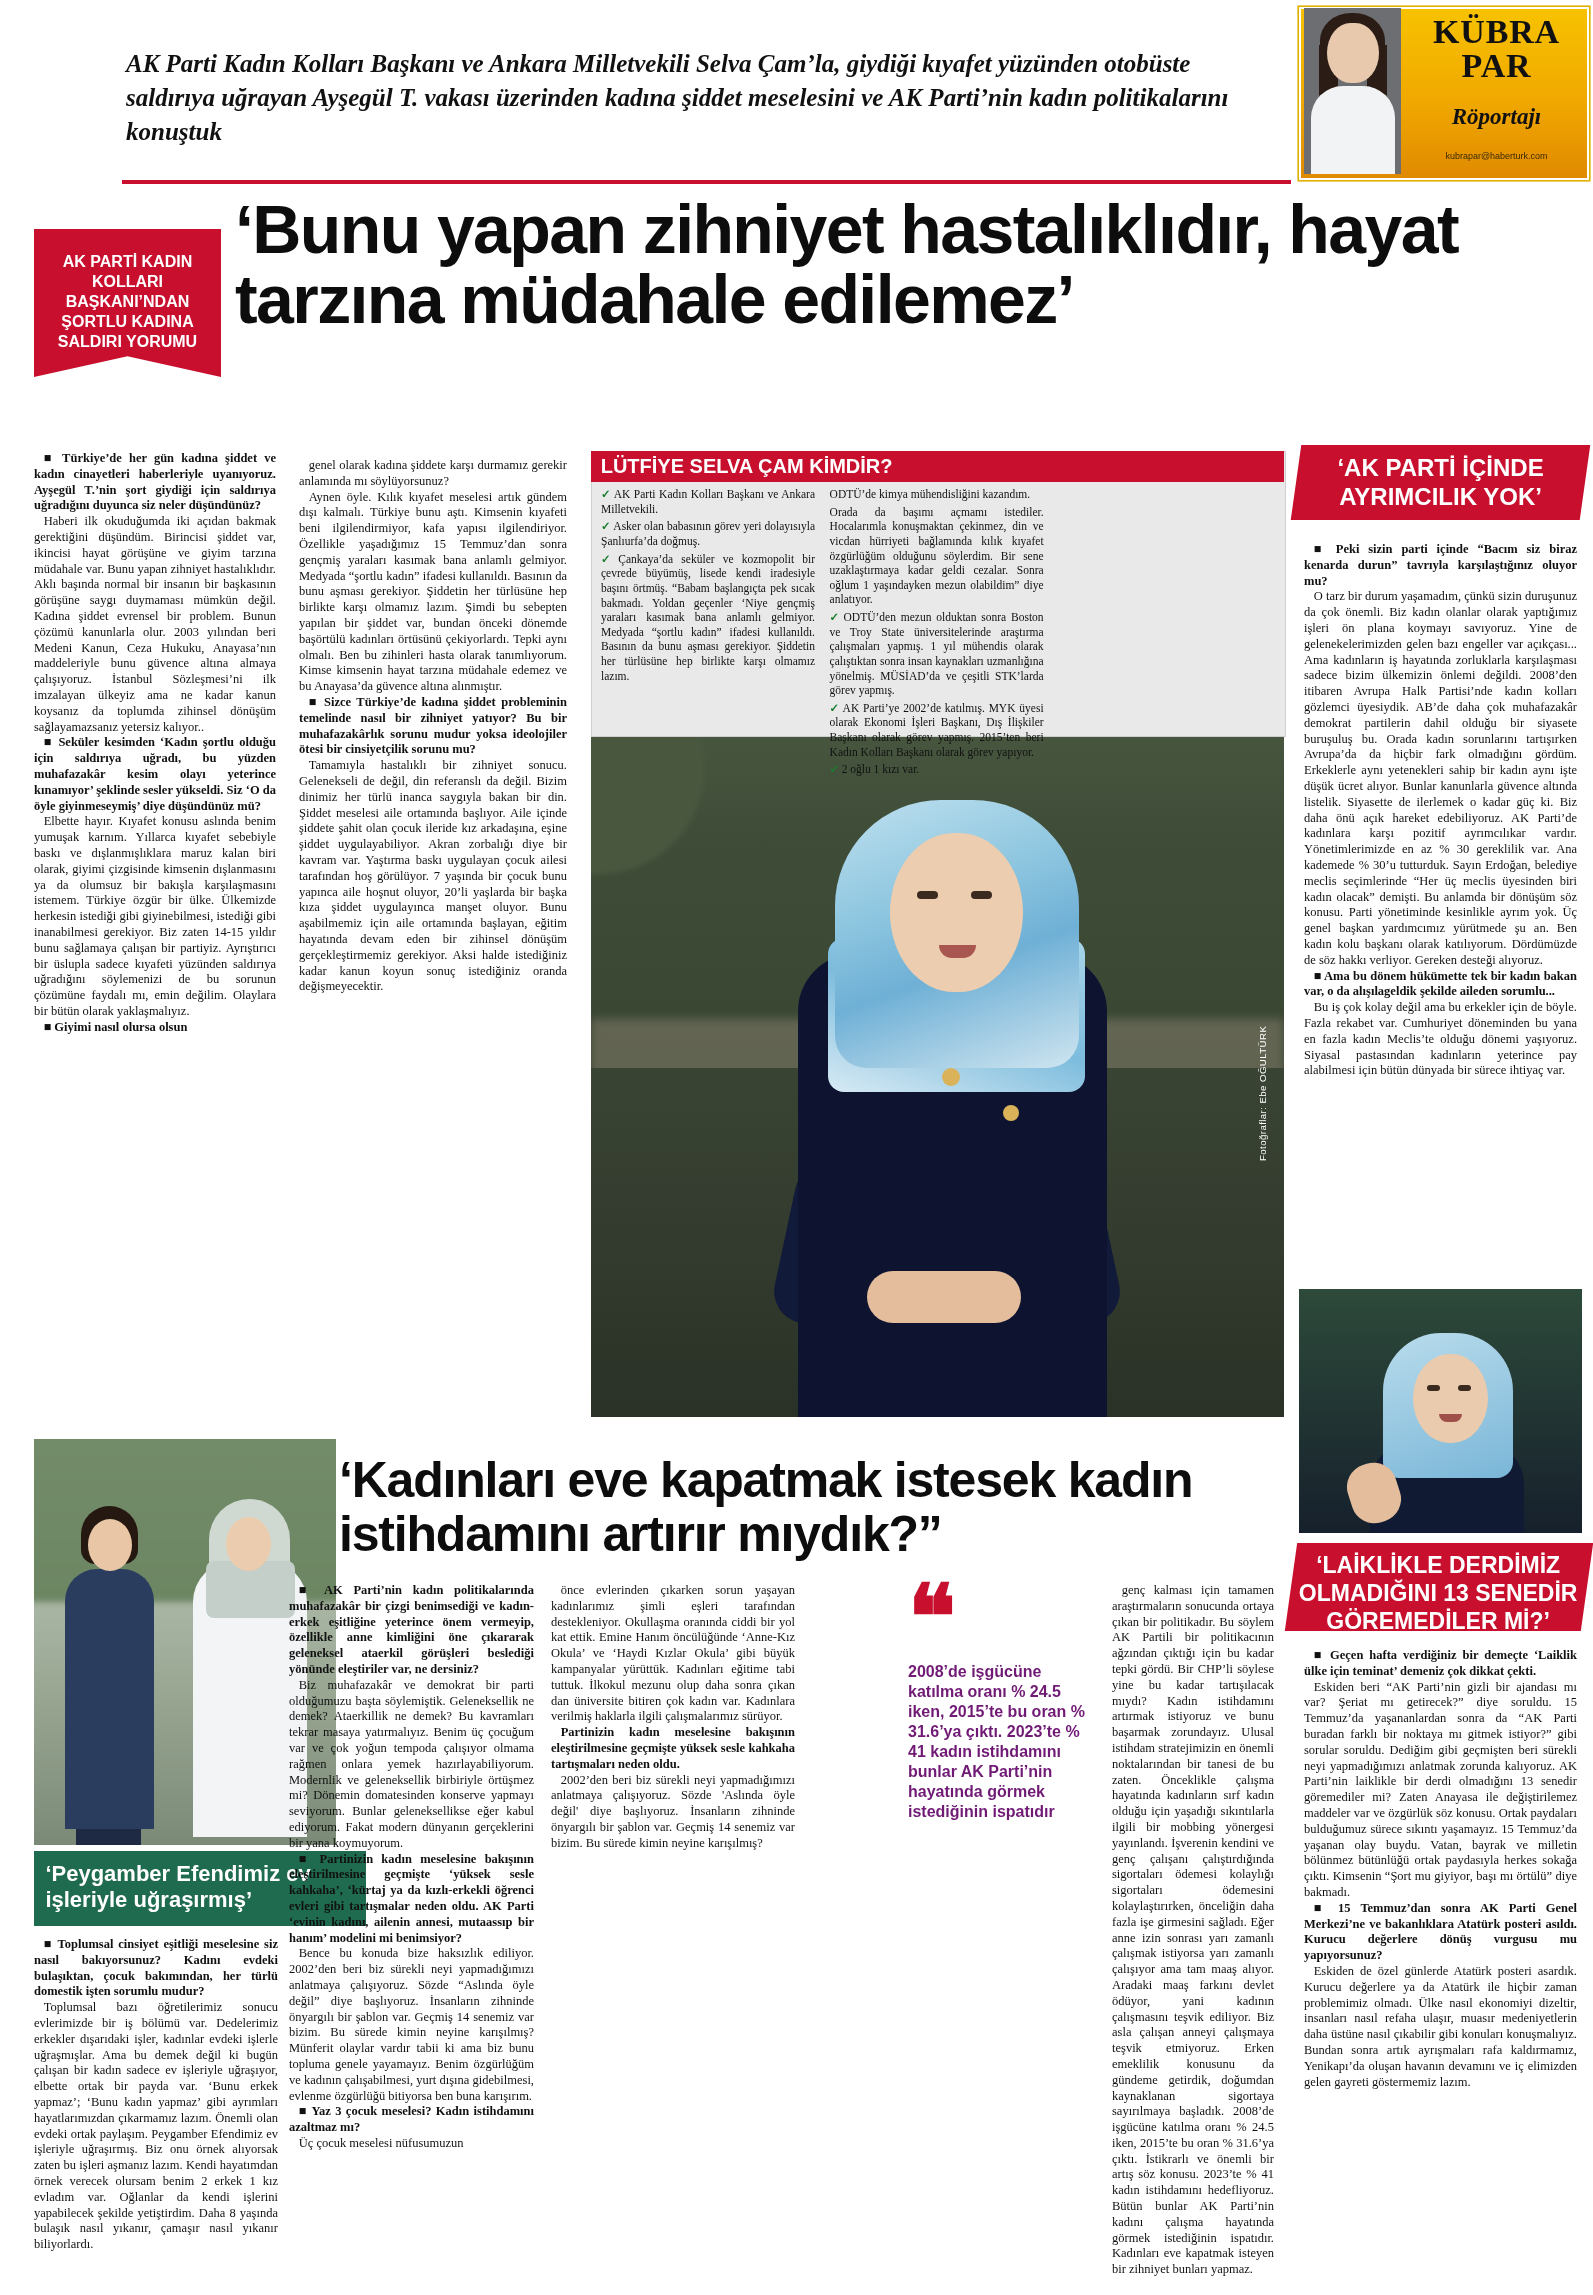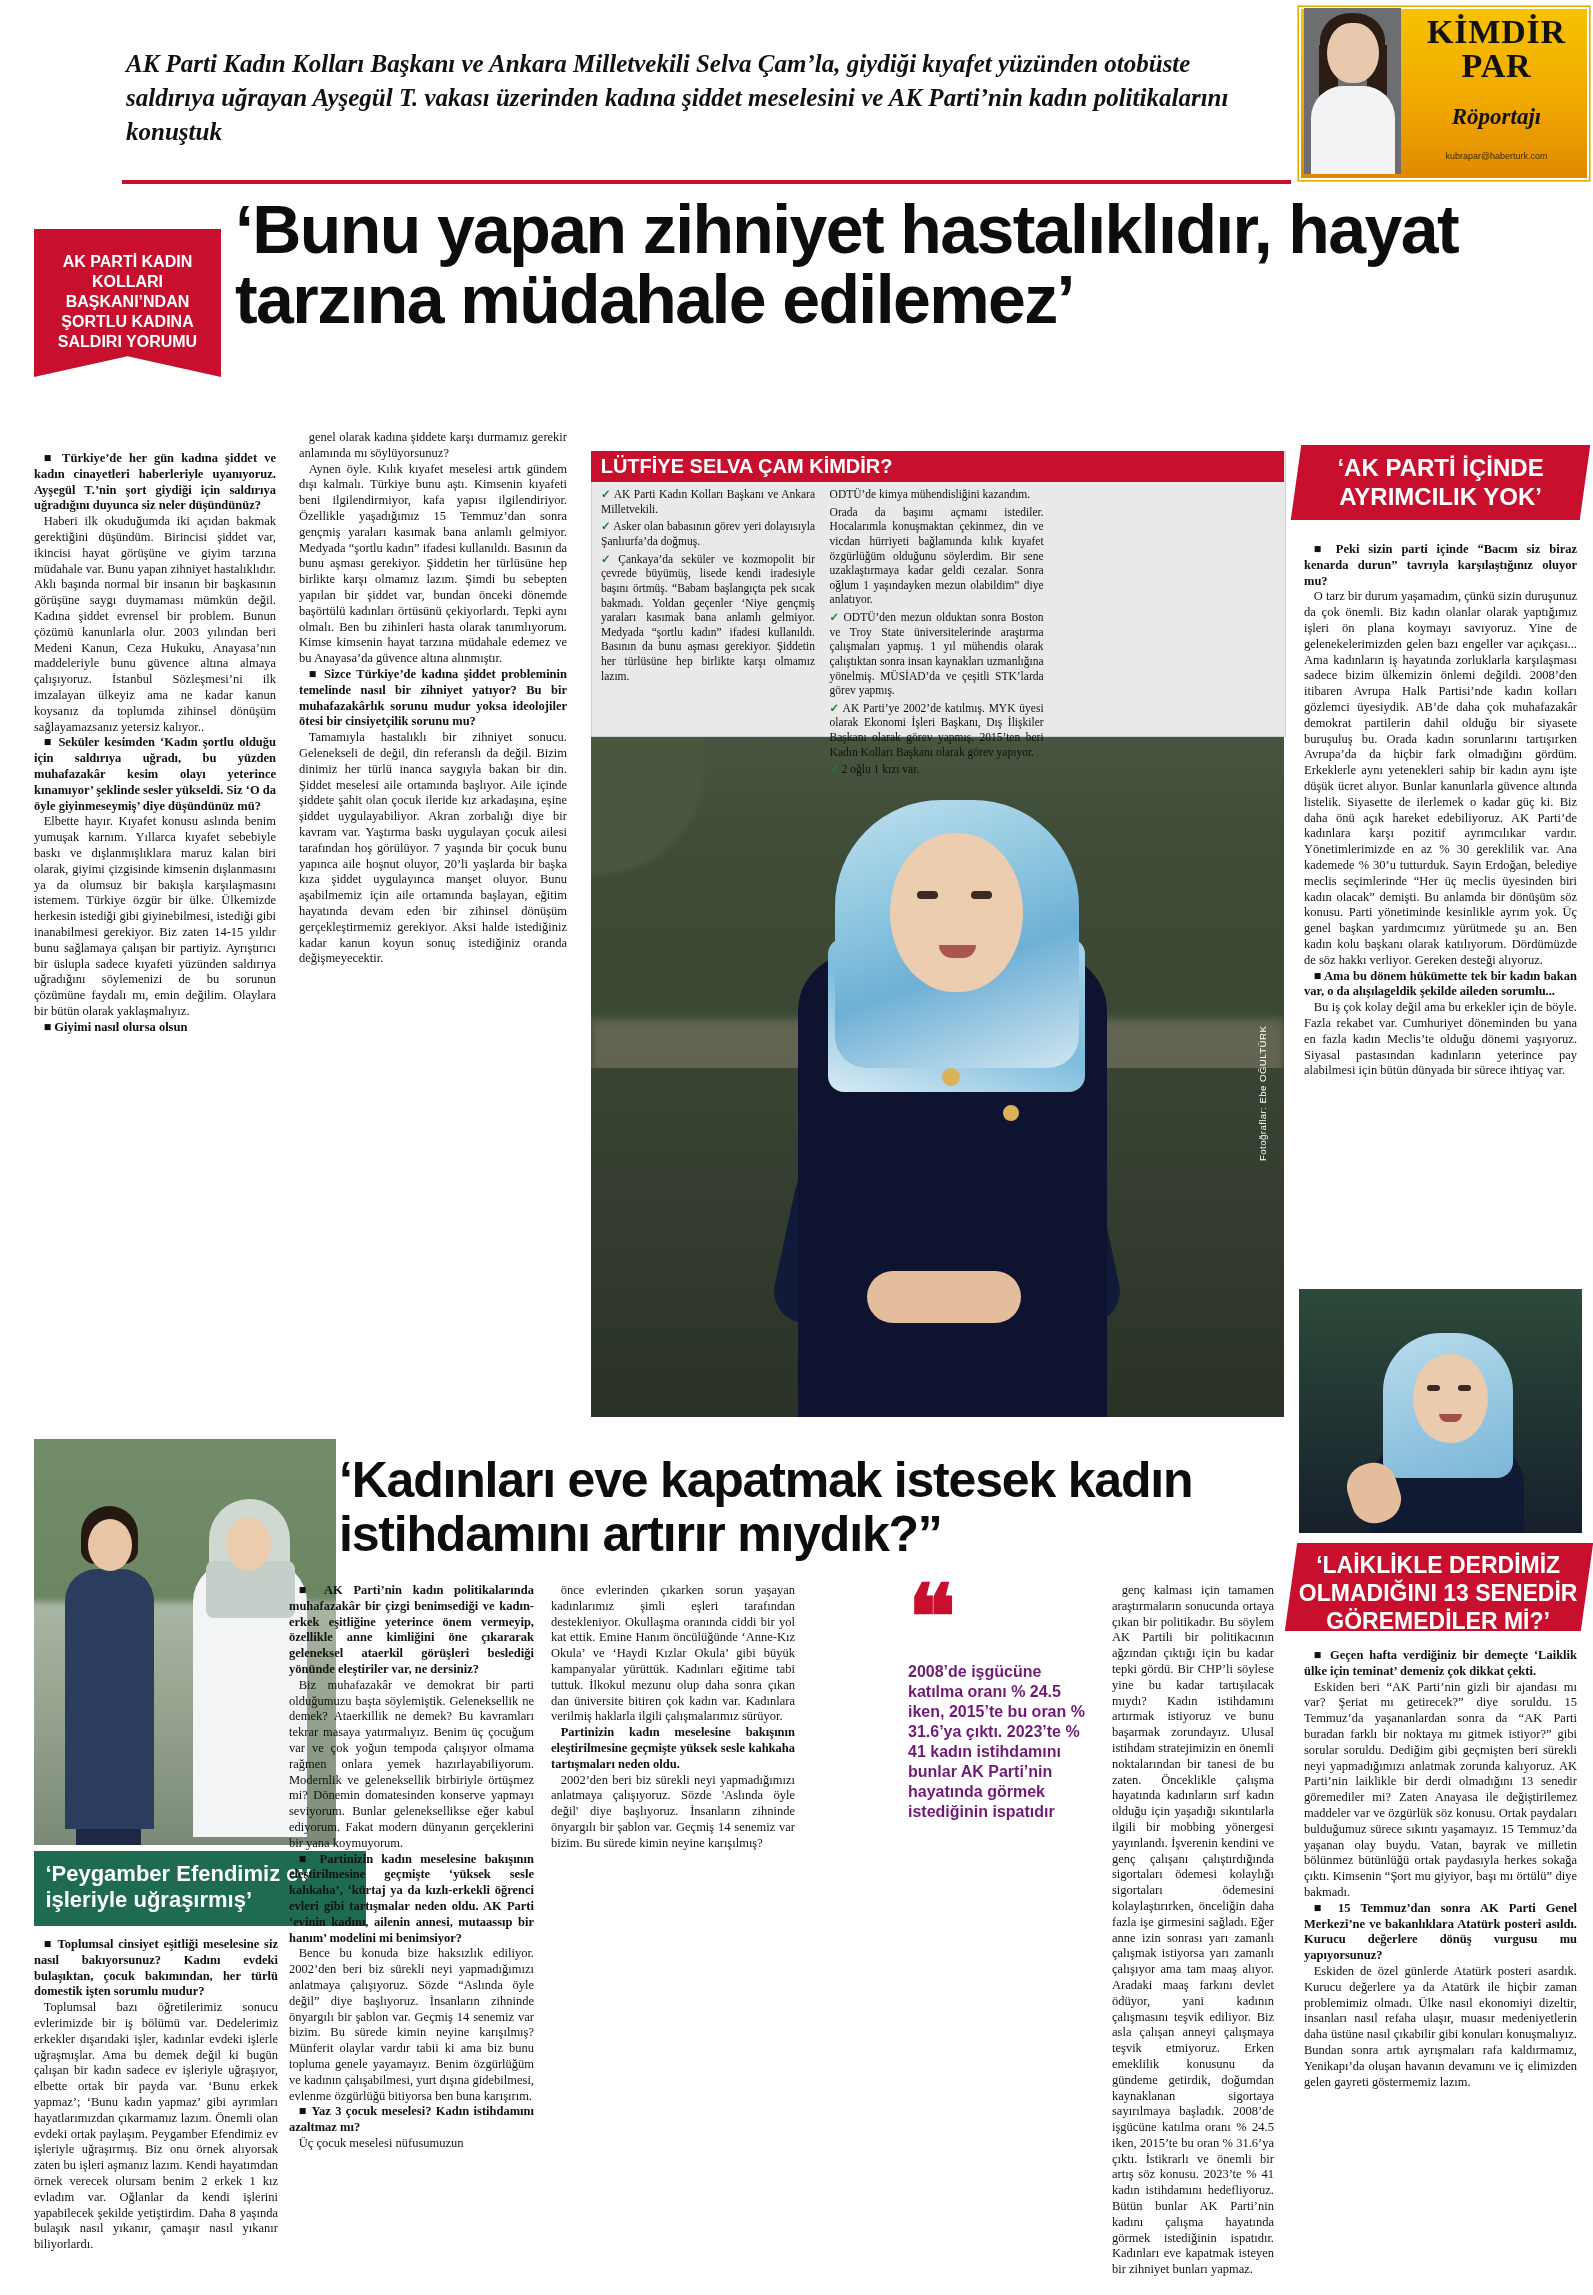--- a/index.html
+++ b/index.html
@@ -154,21 +154,21 @@
     <div class="mast-rule"></div>
     <div class="par-badge"></div>
     <div class="par-photo">
       <div class="hair"></div>
         <div class="hair2"></div>
         <div class="hair3"></div>
       <div class="head"></div>
         <div class="body"></div>
     </div>
     <div class="par-text">
-      <div class="l1">KİMDİR</div>
+      <div class="l1">KÜBRA</div>
       <div class="l2">PAR</div>
       <div class="l3">Röportajı</div>
     </div>
     <div class="par-mail">kubrapar@haberturk.com</div>
   </div>
 
   <div class="kicker">AK PARTİ KADIN KOLLARI BAŞKANI’NDAN ŞORTLU KADINA SALDIRI YORUMU</div>
 
   <div class="headline">‘Bunu yapan zihniyet hastalıklıdır, hayat tarzına müdahale edilemez’</div>
 
@@ -210,21 +210,21 @@
   </div>
 
   <div class="col" style="left:34px;top:451px;width:242px;">
     <p class="q">■ Türkiye’de her gün kadına şiddet ve kadın cinayetleri haberleriyle uyanıyoruz. Ayşegül T.’nin şort giydiği için saldırıya uğradığını duyunca siz neler düşündünüz?</p>
     <p>Haberi ilk okuduğumda iki açıdan bakmak gerektiğini düşündüm. Birincisi şiddet var, ikincisi hayat görüşüne ve giyim tarzına müdahale var. Bunu yapan zihniyet hastalıklıdır. Aklı başında normal bir insanın bir başkasının görüşüne saygı duymaması mümkün değil. Kadına şiddet evrensel bir problem. Bunun çözümü kanunlarla olur. 2003 yılından beri Medeni Kanun, Ceza Hukuku, Anayasa’nın maddeleriyle bunu güvence altına almaya çalışıyoruz. İstanbul Sözleşmesi’ni ilk imzalayan ülkeyiz ama ne kadar kanun koysanız da toplumda zihinsel dönüşüm sağlayamazsanız yetersiz kalıyor..</p>
     <p class="q">■ Seküler kesimden ‘Kadın şortlu olduğu için saldırıya uğradı, bu yüzden muhafazakâr kesim olayı yeterince kınamıyor’ şeklinde sesler yükseldi. Siz ‘O da öyle giyinmeseymiş’ diye düşündünüz mü?</p>
     <p>Elbette hayır. Kıyafet konusu aslında benim yumuşak karnım. Yıllarca kıyafet sebebiyle baskı ve dışlanmışlıklara maruz kalan biri olarak, giyimi çizgisinde kimsenin dışlanmasını ya da olumsuz bir bakışla karşılaşmasını istemem. Türkiye özgür bir ülke. Ülkemizde herkesin istediği gibi giyinebilmesi, istediği gibi inanabilmesi gerekiyor. Biz zaten 14-15 yıldır bunu sağlamaya çalışan bir partiyiz. Ayrıştırıcı bir üslupla sadece kıyafeti yüzünden saldırıya uğradığını söylemenizi de bu sorunun çözümüne faydalı mı, emin değilim. Olaylara bir bütün olarak yaklaşmalıyız.</p>
     <p class="q">■ Giyimi nasıl olursa olsun</p>
   </div>
 
-  <div class="col" style="left:299px;top:430px;width:268px;">
+  <div class="col" style="left:299px;top:458px;width:268px;">
     <p>genel olarak kadına şiddete karşı durmamız gerekir anlamında mı söylüyorsunuz?</p>
     <p>Aynen öyle. Kılık kıyafet meselesi artık gündem dışı kalmalı. Türkiye bunu aştı. Kimsenin kıyafeti beni ilgilendirmiyor, kafa yapısı ilgilendiriyor. Özellikle yaşadığımız 15 Temmuz’dan sonra gençmiş yaraları kasımak bana anlamlı gelmiyor. Medyada “şortlu kadın” ifadesi kullanıldı. Basının da bunu aşması gerekiyor. Şiddetin her türlüsüne hep birlikte karşı olmamız lazım. Şimdi bu sebepten yapılan bir şiddet var, bundan önceki dönemde başörtülü kadınları örtüsünü çekiyorlardı. Tepki aynı olmalı. Ben bu zihinleri hasta olarak tanımlıyorum. Kimse kimsenin hayat tarzına müdahale edemez ve bu Anayasa’da güvence altına alınmıştır.</p>
     <p class="q">■ Sizce Türkiye’de kadına şiddet probleminin temelinde nasıl bir zihniyet yatıyor? Bu bir muhafazakârlık sorunu mudur yoksa ideolojiler ötesi bir cinsiyetçilik sorunu mu?</p>
     <p>Tamamıyla hastalıklı bir zihniyet sonucu. Gelenekseli de değil, din referanslı da değil. Bizim dinimiz her türlü inanca saygıyla bakan bir din. Şiddet meselesi aile ortamında başlıyor. Aile içinde şiddete şahit olan çocuk ileride kız arkadaşına, eşine şiddet uygulayabiliyor. Akran zorbalığı diye bir kavram var. Yaştırma baskı uygulayan çocuk ailesi tarafından hoş görülüyor. 7 yaşında bir çocuk bunu yapınca aile hoşnut oluyor, 20’li yaşlarda bir başka kıza şiddet uygulayınca manşet oluyor. Bunu aşabilmemiz için aile ortamında başlayan, eğitim hayatında devam eden bir zihinsel dönüşüm gerçekleştirmemiz gerekiyor. Aksi halde istediğiniz kadar kanun koyun sonuç istediğiniz oranda değişmeyecektir.</p>
   </div>
 
   <div class="redbanner" style="left:1296px;top:445px;width:289px;height:75px;font-size:24px;line-height:29px;padding-top:8px;box-sizing:border-box;">
     <span>‘AK PARTİ İÇİNDE AYRIMCILIK YOK’</span>
   </div>
 

